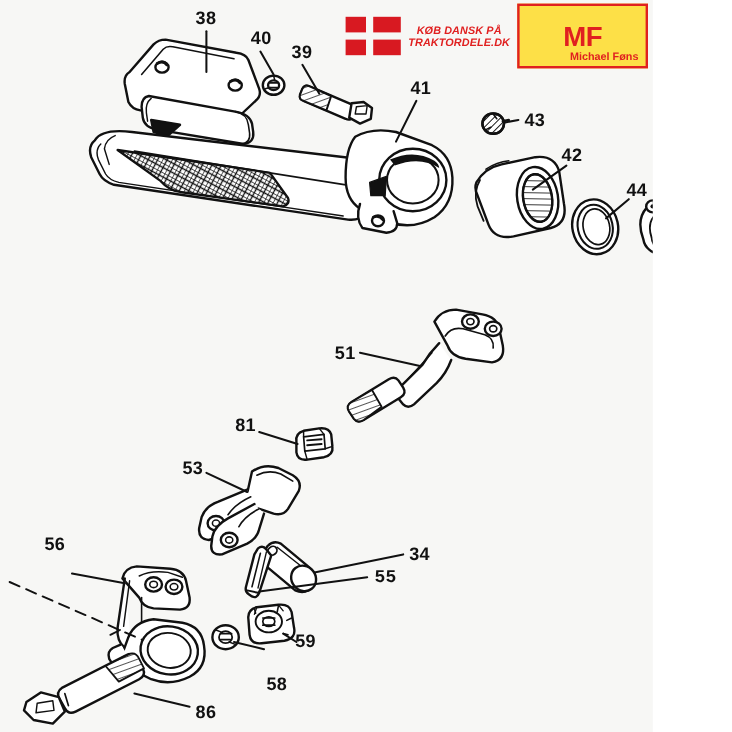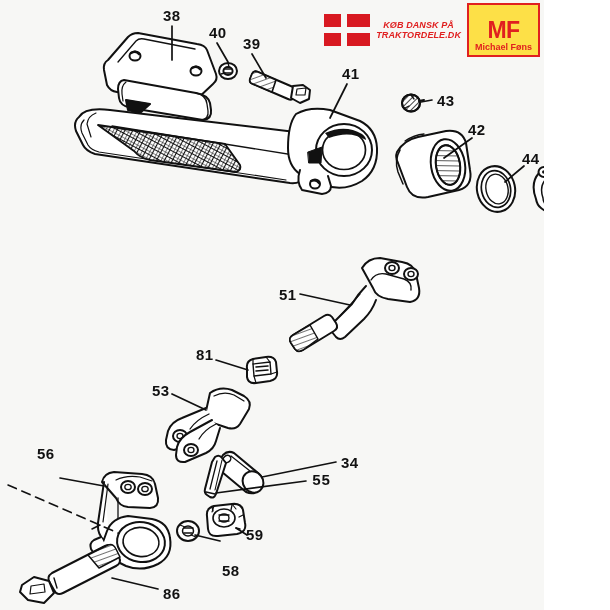--- a/index.html
+++ b/index.html
@@ -66,20 +66,21 @@
     font-size:23px;
     line-height:23px;
     letter-spacing:-0.5px;
   }
   #mf-name{
     color:#e02020;
     font-weight:bold;
     font-size:9px;
     line-height:11px;
     white-space:nowrap;
+    margin-left:36px;
   }
   
   .callout{
     position:absolute;
     font-weight:bold;
     font-size:15px;
     color:#111111;
     line-height:15px;
     white-space:nowrap;
     letter-spacing:0.3px;

